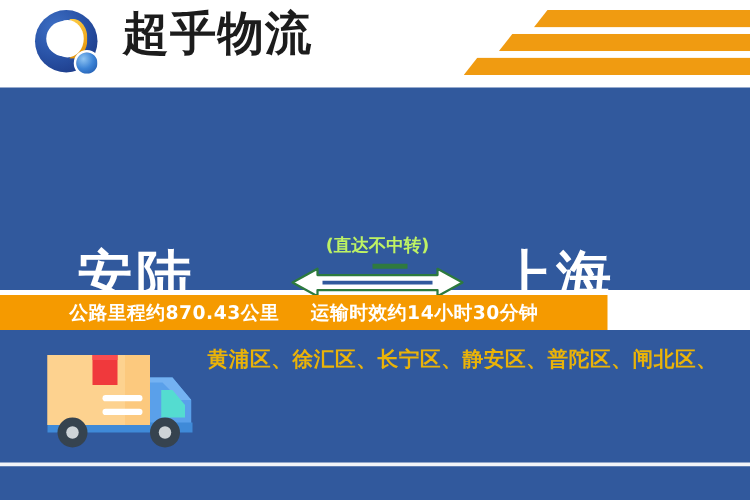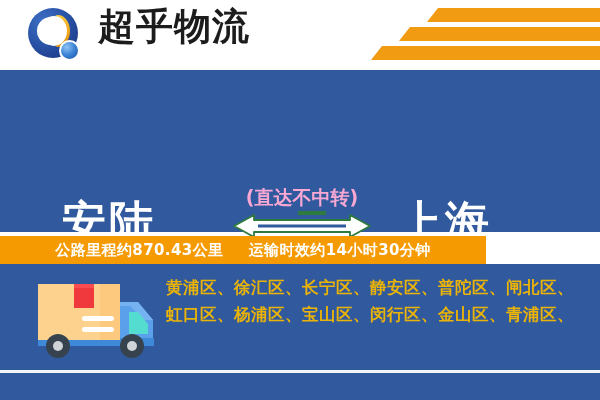--- a/index.html
+++ b/index.html
@@ -132,23 +132,23 @@
   .city-to   { left: 398px; text-align: right; }
 
   .route-mid {
     position: absolute;
     left: 232px; top: 118px;
     width: 140px;
     text-align: center;
   }
   .mid-note {
     font-family: "DejaVu Sans", "Liberation Sans", sans-serif;
-    font-size: 19px;
-    font-weight: bold;
-    color: #f9a8d4;
+    font-size: 14px;
+    font-weight: bold;
+    color: #bef264;
     white-space: nowrap;
     line-height: 18px;
   }
   .arrow-wrap {
     position: relative;
     width: 140px; height: 30px;
     margin: 3px 0 2px 0;
   }
   .arrow-svg { display: block; }
   .mid-note.bottom { margin-top: 2px; }
@@ -293,19 +293,18 @@
 
         <circle cx="36" cy="70" r="12" fill="#36434f"></circle>
         <circle cx="36" cy="70" r="5" fill="#ced4d8"></circle>
         <circle cx="110" cy="70" r="12" fill="#36434f"></circle>
         <circle cx="110" cy="70" r="5" fill="#ced4d8"></circle>
       </svg>
     </div>
 
     <div class="districts">
       <div class="district-line">黄浦区、徐汇区、长宁区、静安区、普陀区、闸北区、</div>
-      <div class="district-line">虹口区、杨浦区、宝山区、闵行区、金山区、青浦区、</div>
     </div>
 
     <div class="panel-divider"></div>
   </div>
 
 </div>
 
 </body></html>

